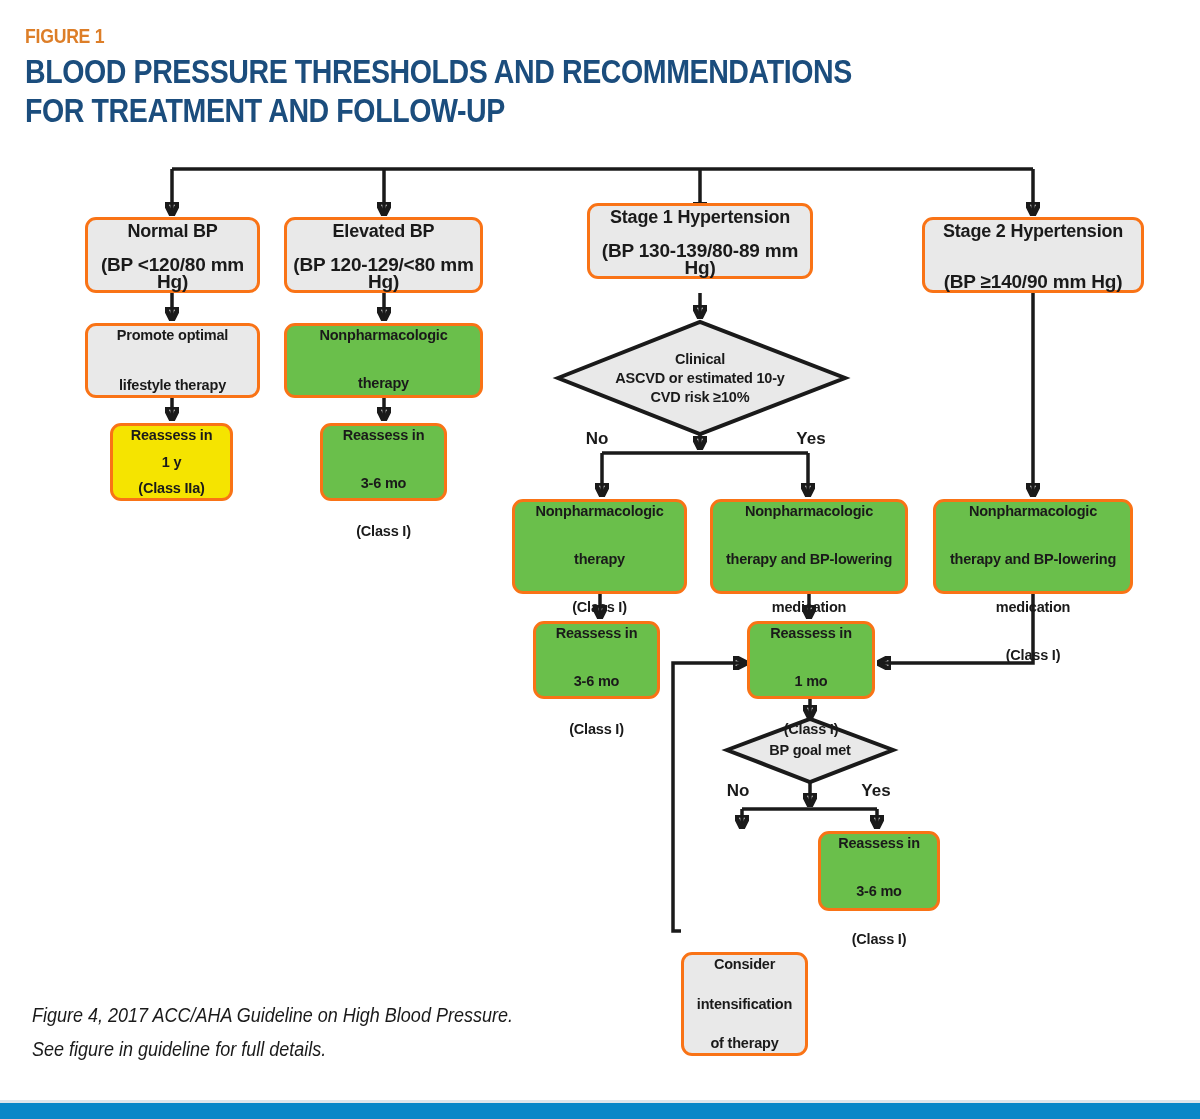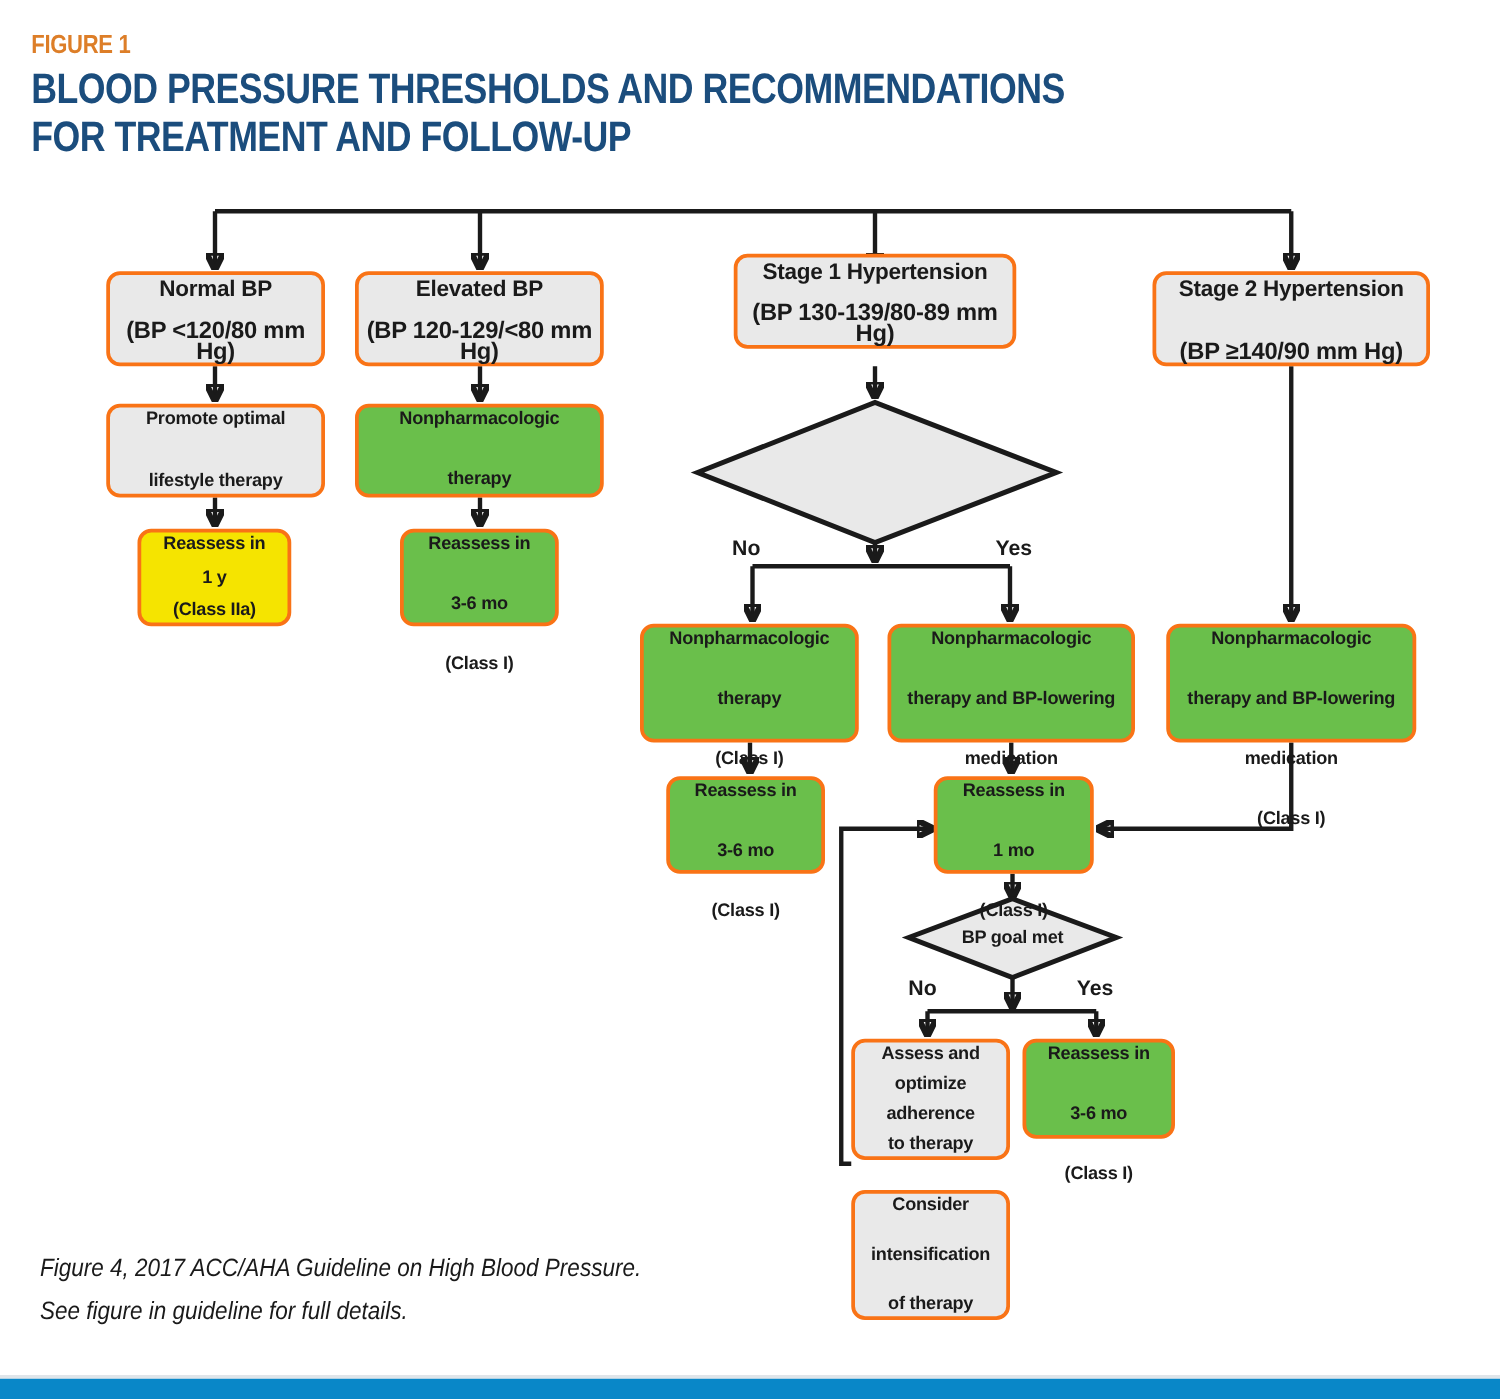--- a/index.html
+++ b/index.html
@@ -115,20 +115,25 @@
   <div class="node gray" style="left:85px;top:307px;width:175px;height:75px">
     <div class="nl">Promote optimal</div>
     <div class="nl">lifestyle therapy</div>
   </div>
   <div class="node green" style="left:284px;top:307px;width:199px;height:75px">
     <div class="nl">Nonpharmacologic</div>
     <div class="nl">therapy</div>
     <div class="nl">(Class I)</div>
   </div>
 
+  <div class="dtext" style="left:575px;top:320px;width:250px;height:84px">
+    <div class="nl">Clinical</div>
+    <div class="nl">ASCVD or estimated 10-y</div>
+    <div class="nl">CVD risk ≥10%</div>
+  </div>
 
   <div class="node yellow" style="left:110px;top:407px;width:123px;height:78px">
     <div class="nl">Reassess in</div>
     <div class="nl">1 y</div>
     <div class="nl">(Class IIa)</div>
   </div>
   <div class="node green" style="left:320px;top:407px;width:127px;height:78px">
     <div class="nl">Reassess in</div>
     <div class="nl">3-6 mo</div>
     <div class="nl">(Class I)</div>
@@ -166,26 +171,20 @@
     <div class="nl">(Class I)</div>
   </div>
 
   <div class="dtext" style="left:745px;top:713px;width:130px;height:43px">
     <div class="nl">BP goal met</div>
   </div>
 
   <div class="branch-label" style="left:738px;top:765px">No</div>
   <div class="branch-label" style="left:876px;top:765px">Yes</div>
 
-  <div class="node gray" style="left:681px;top:815px;width:127px;height:97px">
-    <div class="nl">Assess and</div>
-    <div class="nl">optimize</div>
-    <div class="nl">adherence</div>
-    <div class="nl">to therapy</div>
-  </div>
   <div class="node green" style="left:818px;top:815px;width:122px;height:80px">
     <div class="nl">Reassess in</div>
     <div class="nl">3-6 mo</div>
     <div class="nl">(Class I)</div>
   </div>
 
   <div class="node gray" style="left:681px;top:936px;width:127px;height:104px">
     <div class="nl">Consider</div>
     <div class="nl">intensification</div>
     <div class="nl">of therapy</div>

